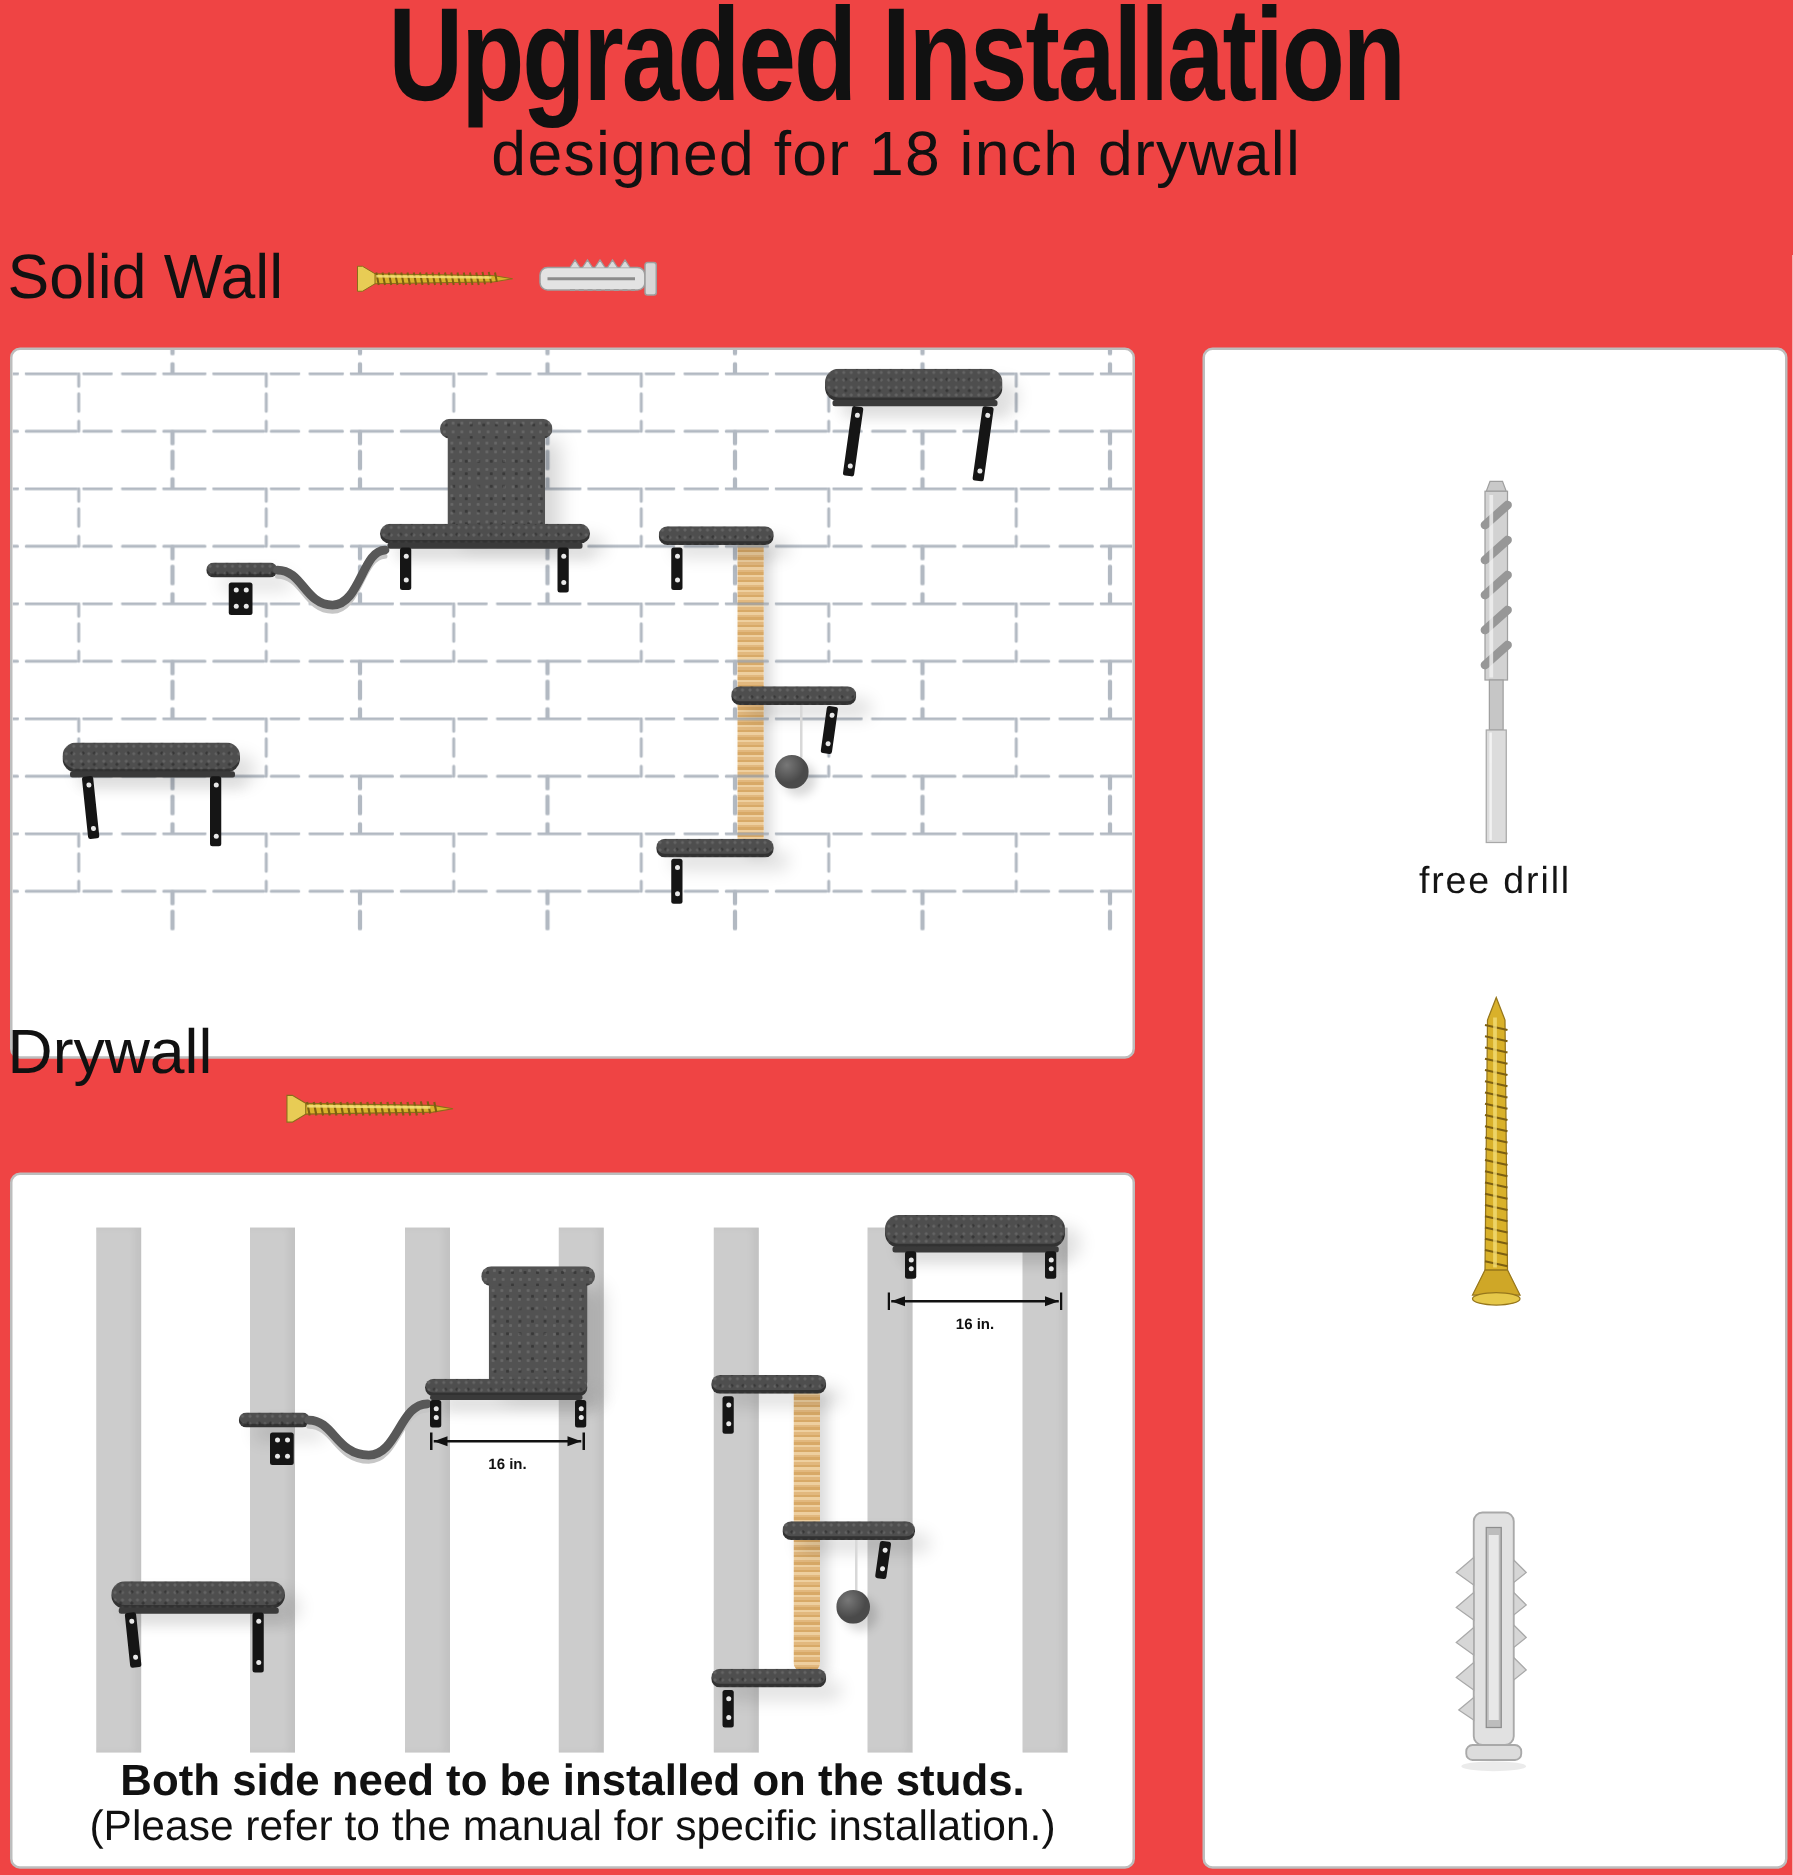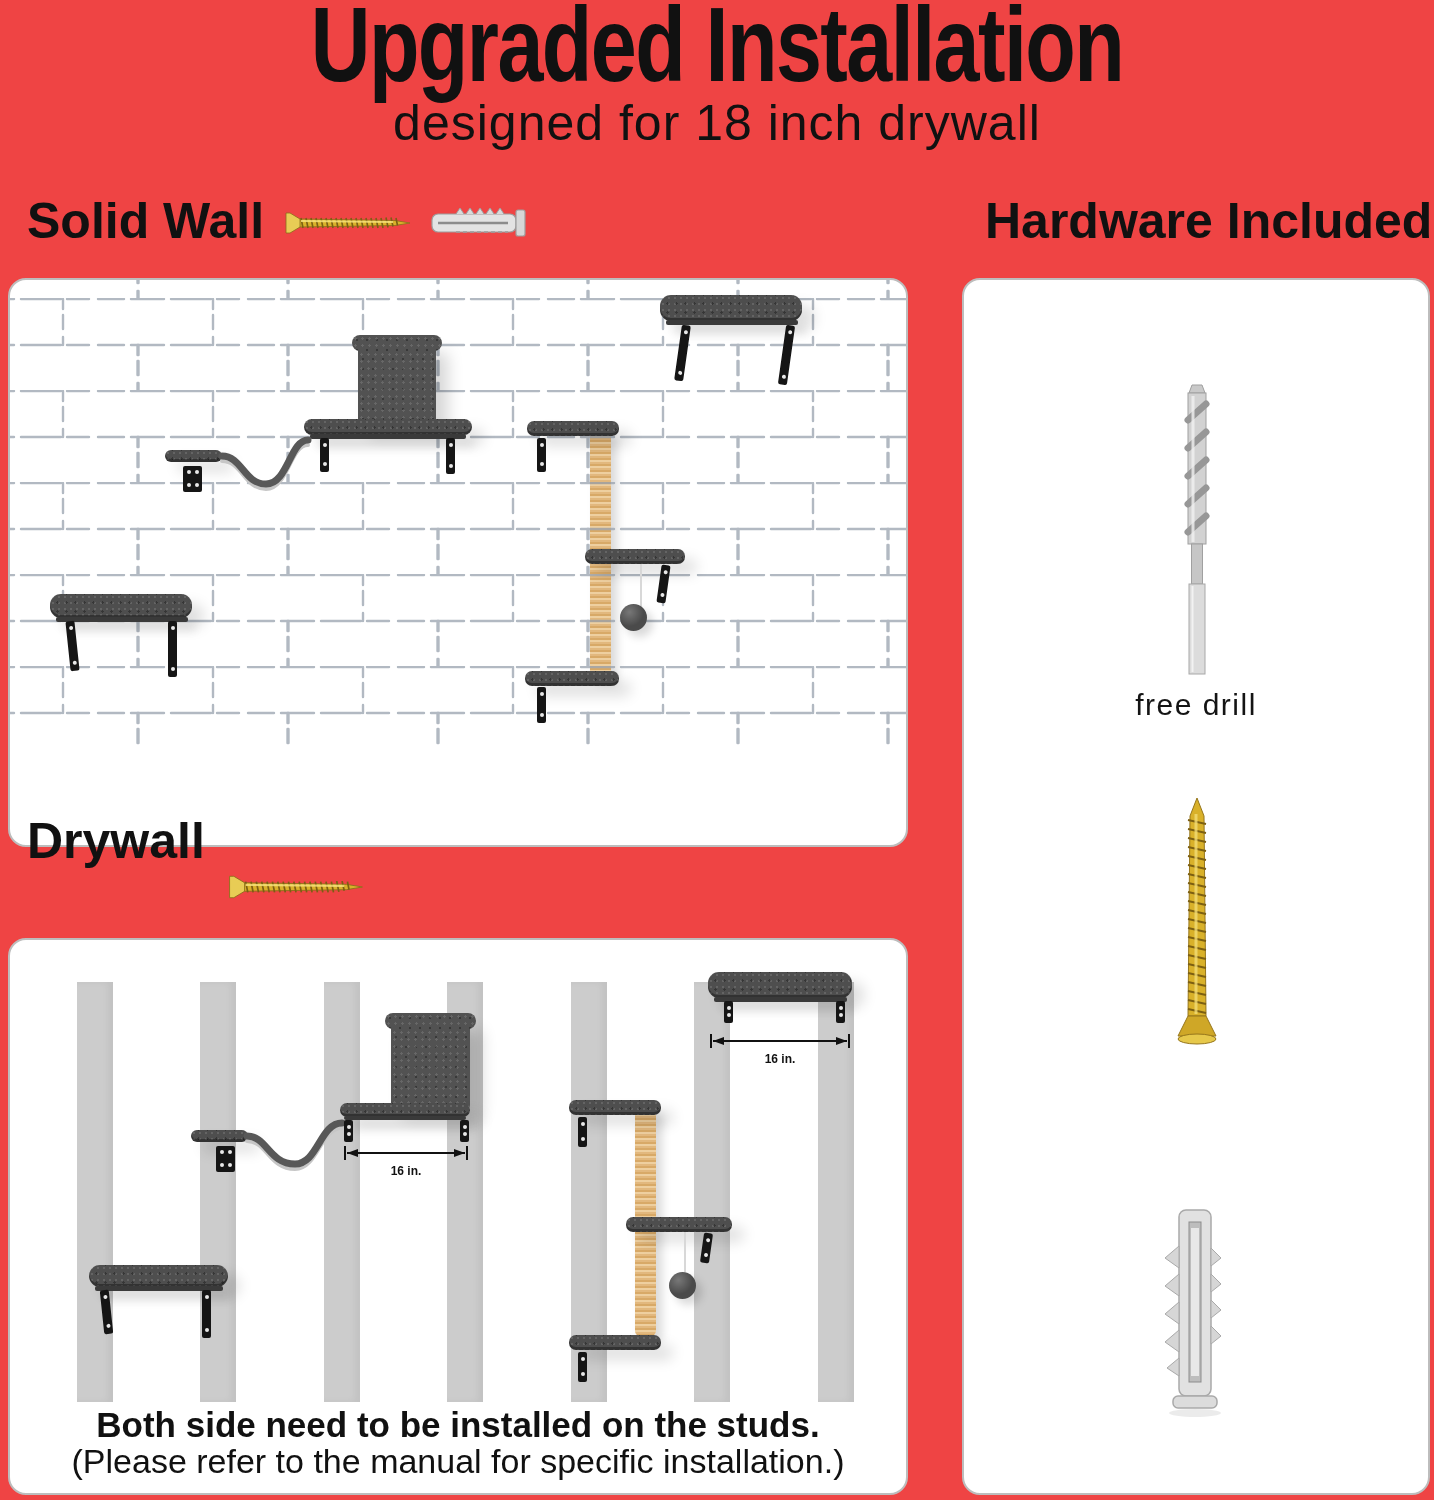--- a/index.html
+++ b/index.html
@@ -5,24 +5,24 @@
   html,body { margin:0; padding:0; background:#ffffff; }
   body { font-family:"Liberation Sans","DejaVu Sans",sans-serif; color:#111; }
   #page { position:relative; width:1434px; height:1500px; background:#ef4444; overflow:hidden; }
 
   .title { position:absolute; top:-16px; left:0; right:0; text-align:center;
            font-size:106px; font-weight:bold; letter-spacing:-2px;
            transform:scaleX(.78); white-space:nowrap; }
   .subtitle { position:absolute; top:94px; left:0; right:0; text-align:center;
               font-size:50px; font-weight:400; letter-spacing:1px; }
 
-  .h2 { position:absolute; font-size:50px; font-weight:bold; white-space:nowrap;margin-left:21px; }
+  .h2 { position:absolute; font-size:50px; font-weight:normal; white-space:nowrap; }
 
   .panel { position:absolute; background:#fff; border:2px solid #bdbdbd;
-           border-radius:18px; overflow:hidden; }
+           border-radius:8px; overflow:hidden; }
 
   .abs { position:absolute; }
 
   
   .stud { position:absolute; top:42px; height:420px; width:36px; background:#cccccc;
           box-shadow:inset -5px 0 6px rgba(0,0,0,.05); }
 
   
   .cushion { position:absolute; background:#4e4e4e;
      background-image:radial-gradient(rgba(255,255,255,.12) 1px, transparent 1.4px),
@@ -87,21 +87,20 @@
   </svg>
 
   <svg class="abs" style="left:430px; top:206px;" width="104" height="34" viewBox="0 0 104 34">
     <rect x="2" y="8" width="84" height="18" rx="6" fill="#e3e3e3" stroke="#9e9e9e" stroke-width="1.2"></rect>
     <path d="M26 8 L30 2 L34 8 M36 8 L40 2 L44 8 M46 8 L50 2 L54 8 M56 8 L60 2 L64 8 M66 8 L70 2 L74 8" fill="#dadada" stroke="#9e9e9e" stroke-width="1"></path>
     <line x1="8" y1="17" x2="78" y2="17" stroke="#8c8c8c" stroke-width="2.5"></line>
     <line x1="26" y1="26" x2="78" y2="26" stroke="#9e9e9e" stroke-width="1.5" stroke-dasharray="4 3"></line>
     <rect x="86" y="4" width="9" height="26" rx="2" fill="#d7d7d7" stroke="#9e9e9e" stroke-width="1.2"></rect>
   </svg>
 
-  <div class="h2" style="left:964px; top:192px;">Hardware Included</div>
 
   <div class="panel" style="left:8px; top:278px; width:896px; height:565px;">
 
     <svg class="abs" style="left:0; top:0;" width="896" height="468">
       <defs>
         <pattern id="bricks" width="150" height="92" patternUnits="userSpaceOnUse" x="-22" y="18">
           <g stroke="#98a2ae" stroke-width="2.4" fill="none" opacity="0.75" stroke-linecap="round" stroke-dasharray="26 7 40 6 22 9">
             <line x1="0" y1="1" x2="150" y2="1"></line>
             <line x1="0" y1="47" x2="150" y2="47"></line>
             <line x1="75" y1="1" x2="75" y2="47" stroke-dasharray="10 6 14 8"></line>

